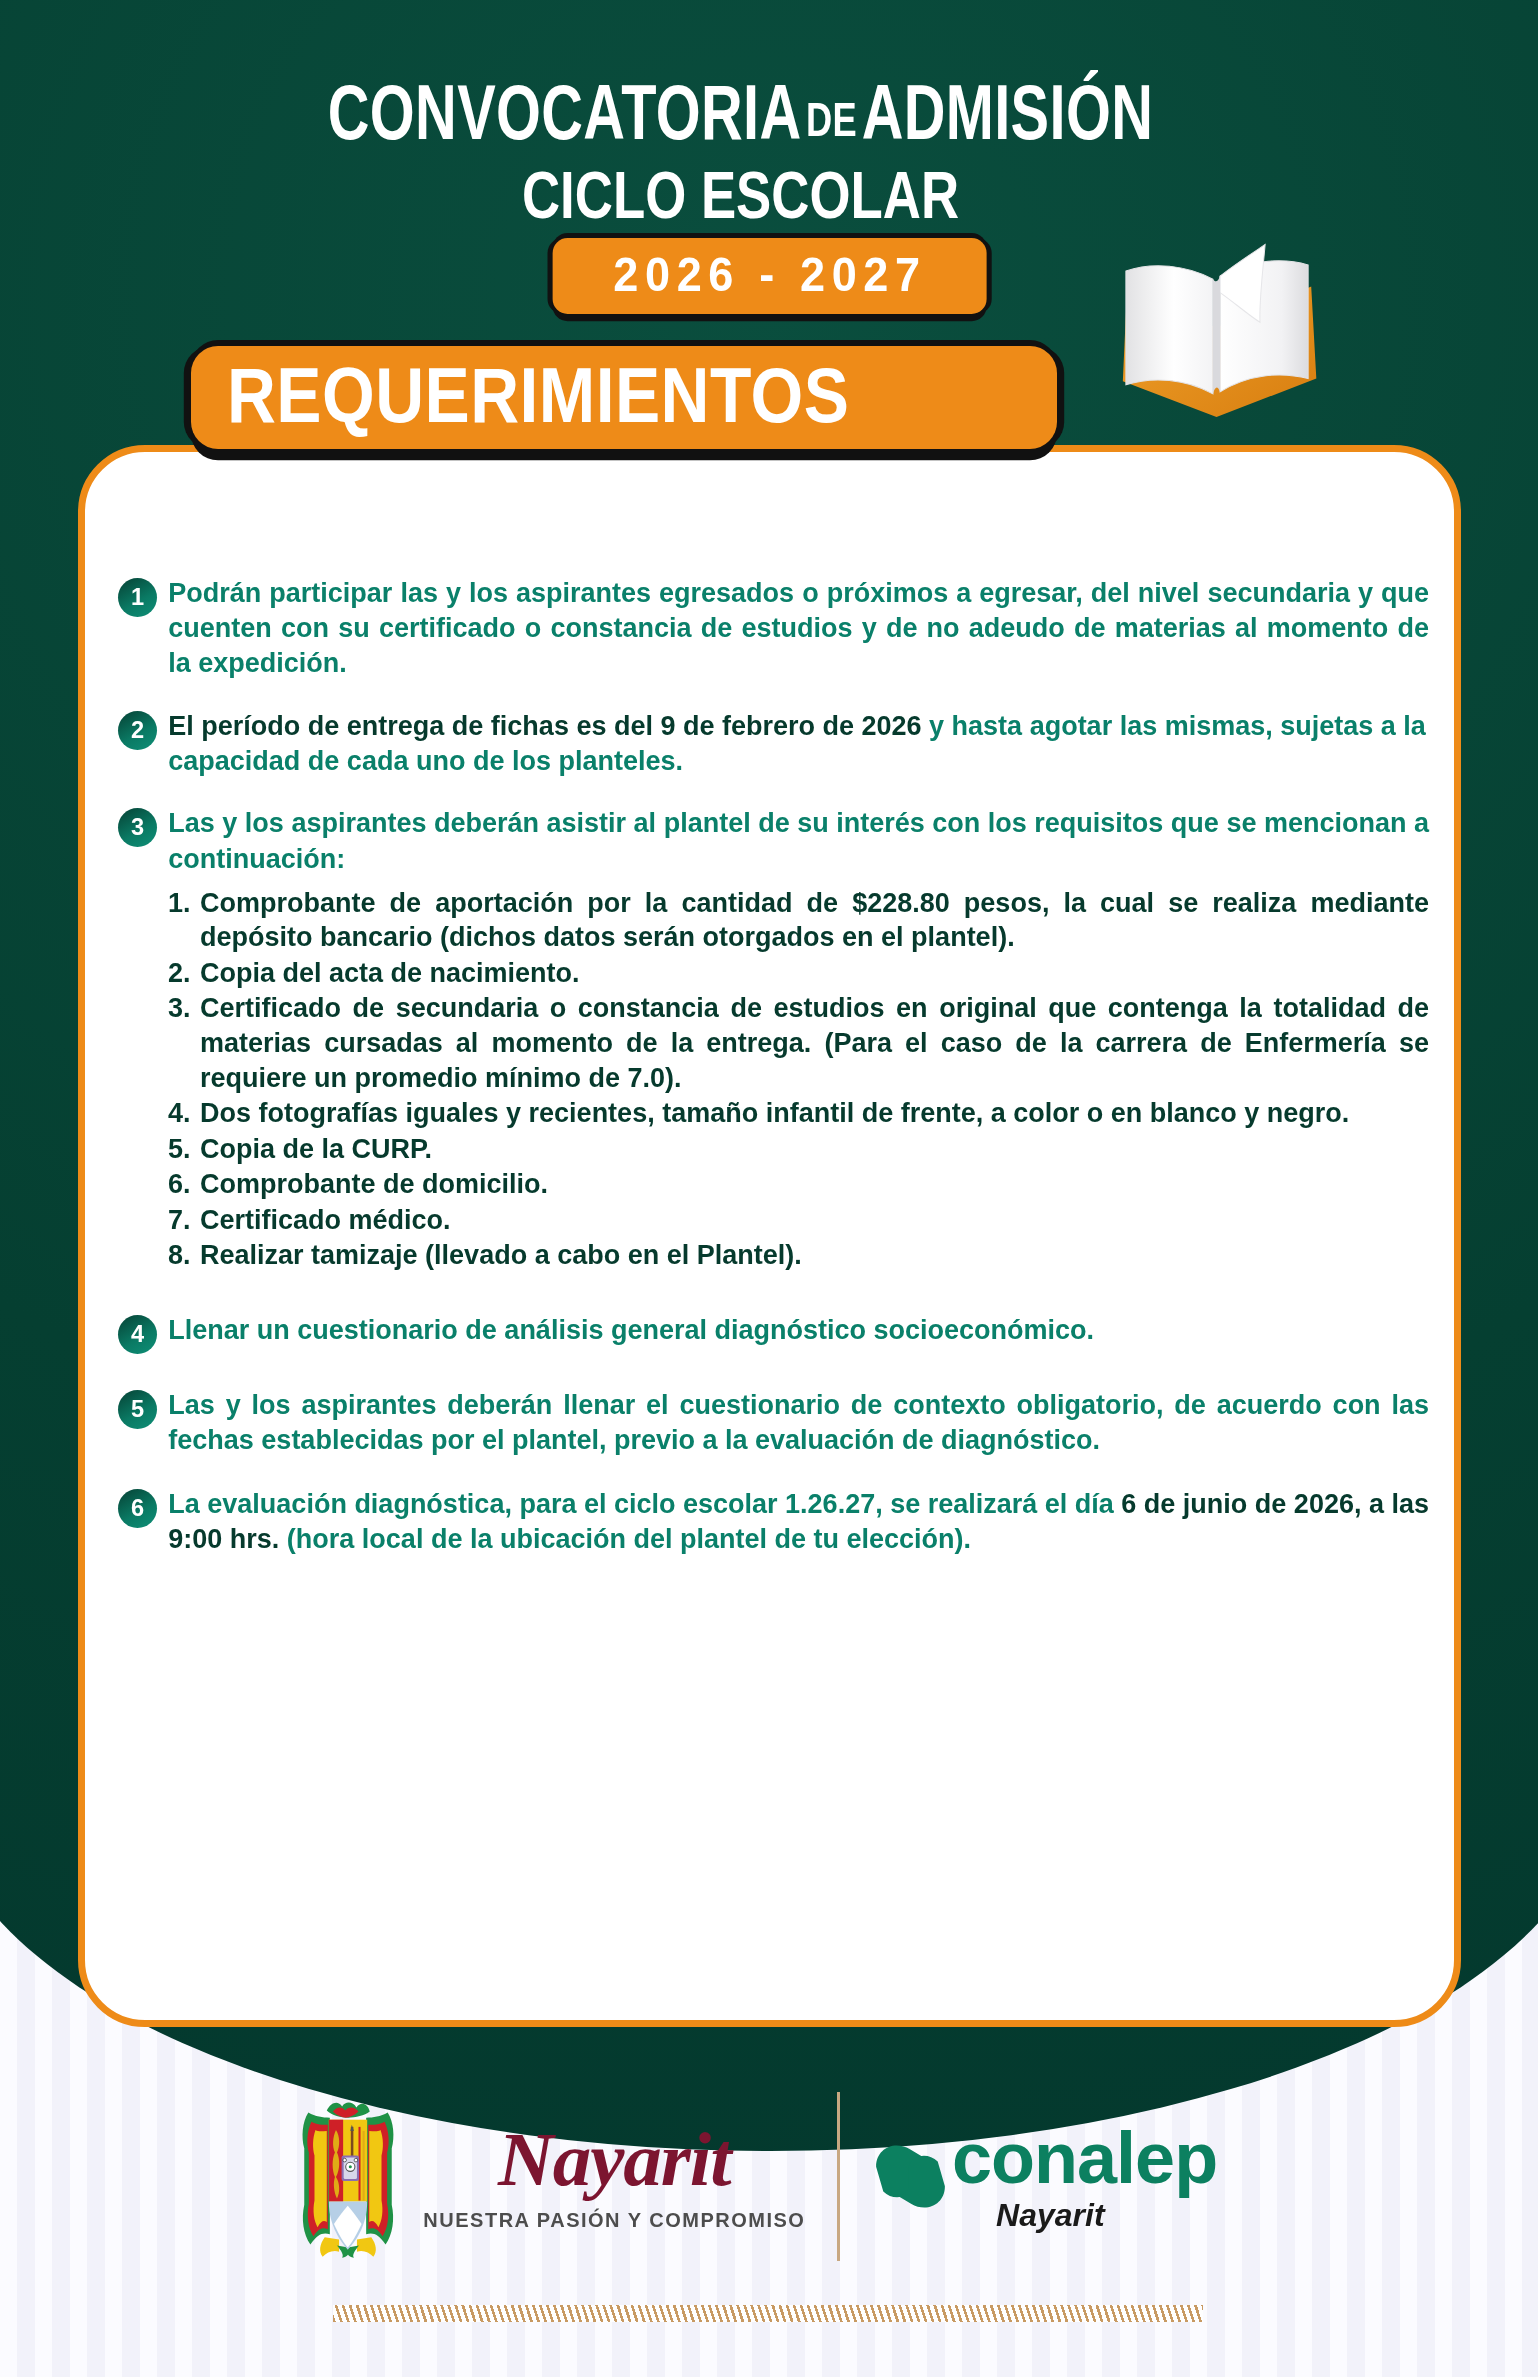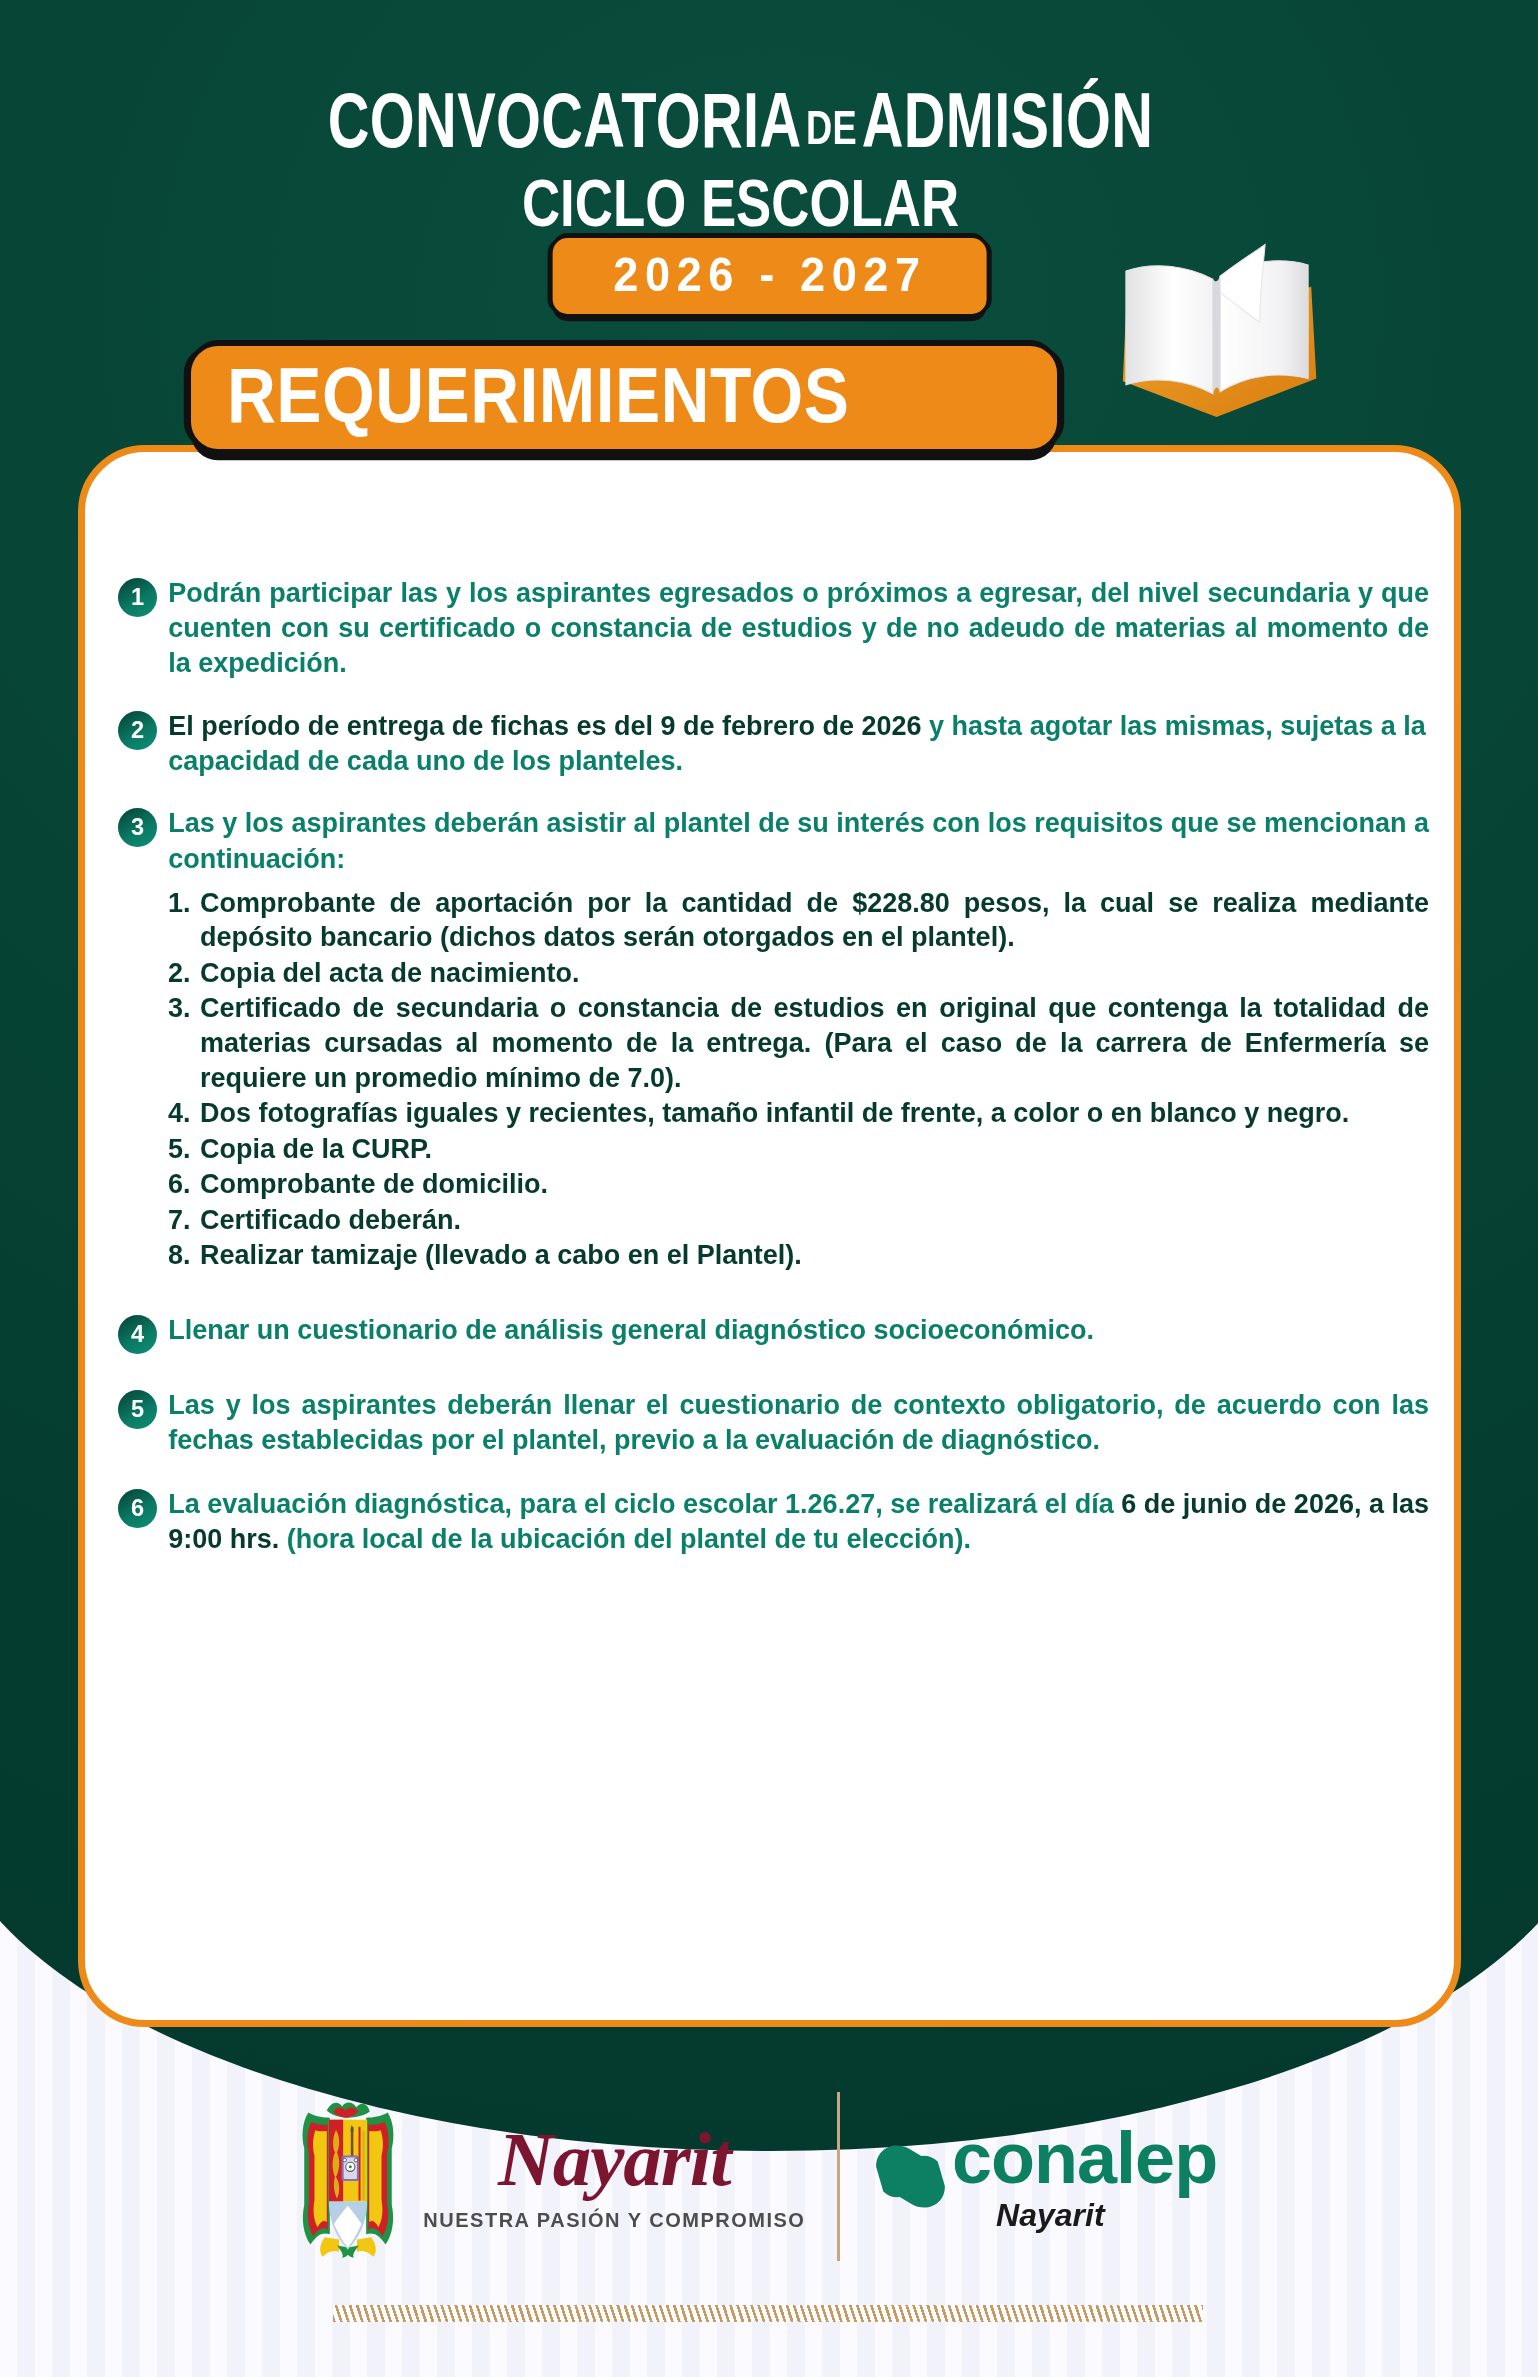--- a/index.html
+++ b/index.html
@@ -42,21 +42,21 @@
     height: 2253px;
     background: radial-gradient(ellipse 180% 120% at 50% 18%, #0a4e3e 0%, #053f31 45%, #02322a 100%);
     border-bottom-left-radius: 55% 18%;
     border-bottom-right-radius: 55% 18%;
     z-index: 1;
   }
 
   
   .header {
     position: absolute;
-    left: 0; top: 8px;
+    left: 0; top: 0;
     width: 1481px;
     z-index: 6;
     text-align: center;
   }
   .title-line1 {
     margin-top: 73px;
     color: #ffffff;
     font-size: 78px;
     line-height: 1.0;
     font-weight: bold;
@@ -376,21 +376,21 @@
       <div class="itext">Las y los aspirantes deberán asistir al plantel de su interés con los requisitos que se mencionan a continuación:</div>
     </div>
 
     <ul class="sublist">
       <li><span class="num">1.</span><span>Comprobante de aportación por la cantidad de $228.80 pesos, la cual se realiza mediante depósito bancario (dichos datos serán otorgados en el plantel).</span></li>
       <li class="nj"><span class="num">2.</span><span>Copia del acta de nacimiento.</span></li>
       <li><span class="num">3.</span><span>Certificado de secundaria o constancia de estudios en original que contenga la totalidad de materias cursadas al momento de la entrega. (Para el caso de la carrera de Enfermería se requiere un promedio mínimo de 7.0).</span></li>
       <li><span class="num">4.</span><span>Dos fotografías iguales y recientes, tamaño infantil de frente, a color o en blanco y negro.</span></li>
       <li class="nj"><span class="num">5.</span><span> Copia de la CURP.</span></li>
       <li class="nj"><span class="num">6.</span><span> Comprobante de domicilio.</span></li>
-      <li class="nj"><span class="num">7.</span><span>Certificado deberán.</span></li>
+      <li class="nj"><span class="num">7.</span><span>Certificado médico.</span></li>
       <li class="nj"><span class="num">8.</span><span>Realizar tamizaje (llevado a cabo en el Plantel).</span></li>
     </ul>
 
     <div class="item" style="margin-top:40px; margin-bottom:34px;">
       <div class="badge">4</div>
       <div class="itext nojustify">Llenar un cuestionario de análisis general diagnóstico socioeconómico.</div>
     </div>
 
     <div class="item" style="margin-bottom:29px;">
       <div class="badge">5</div>

